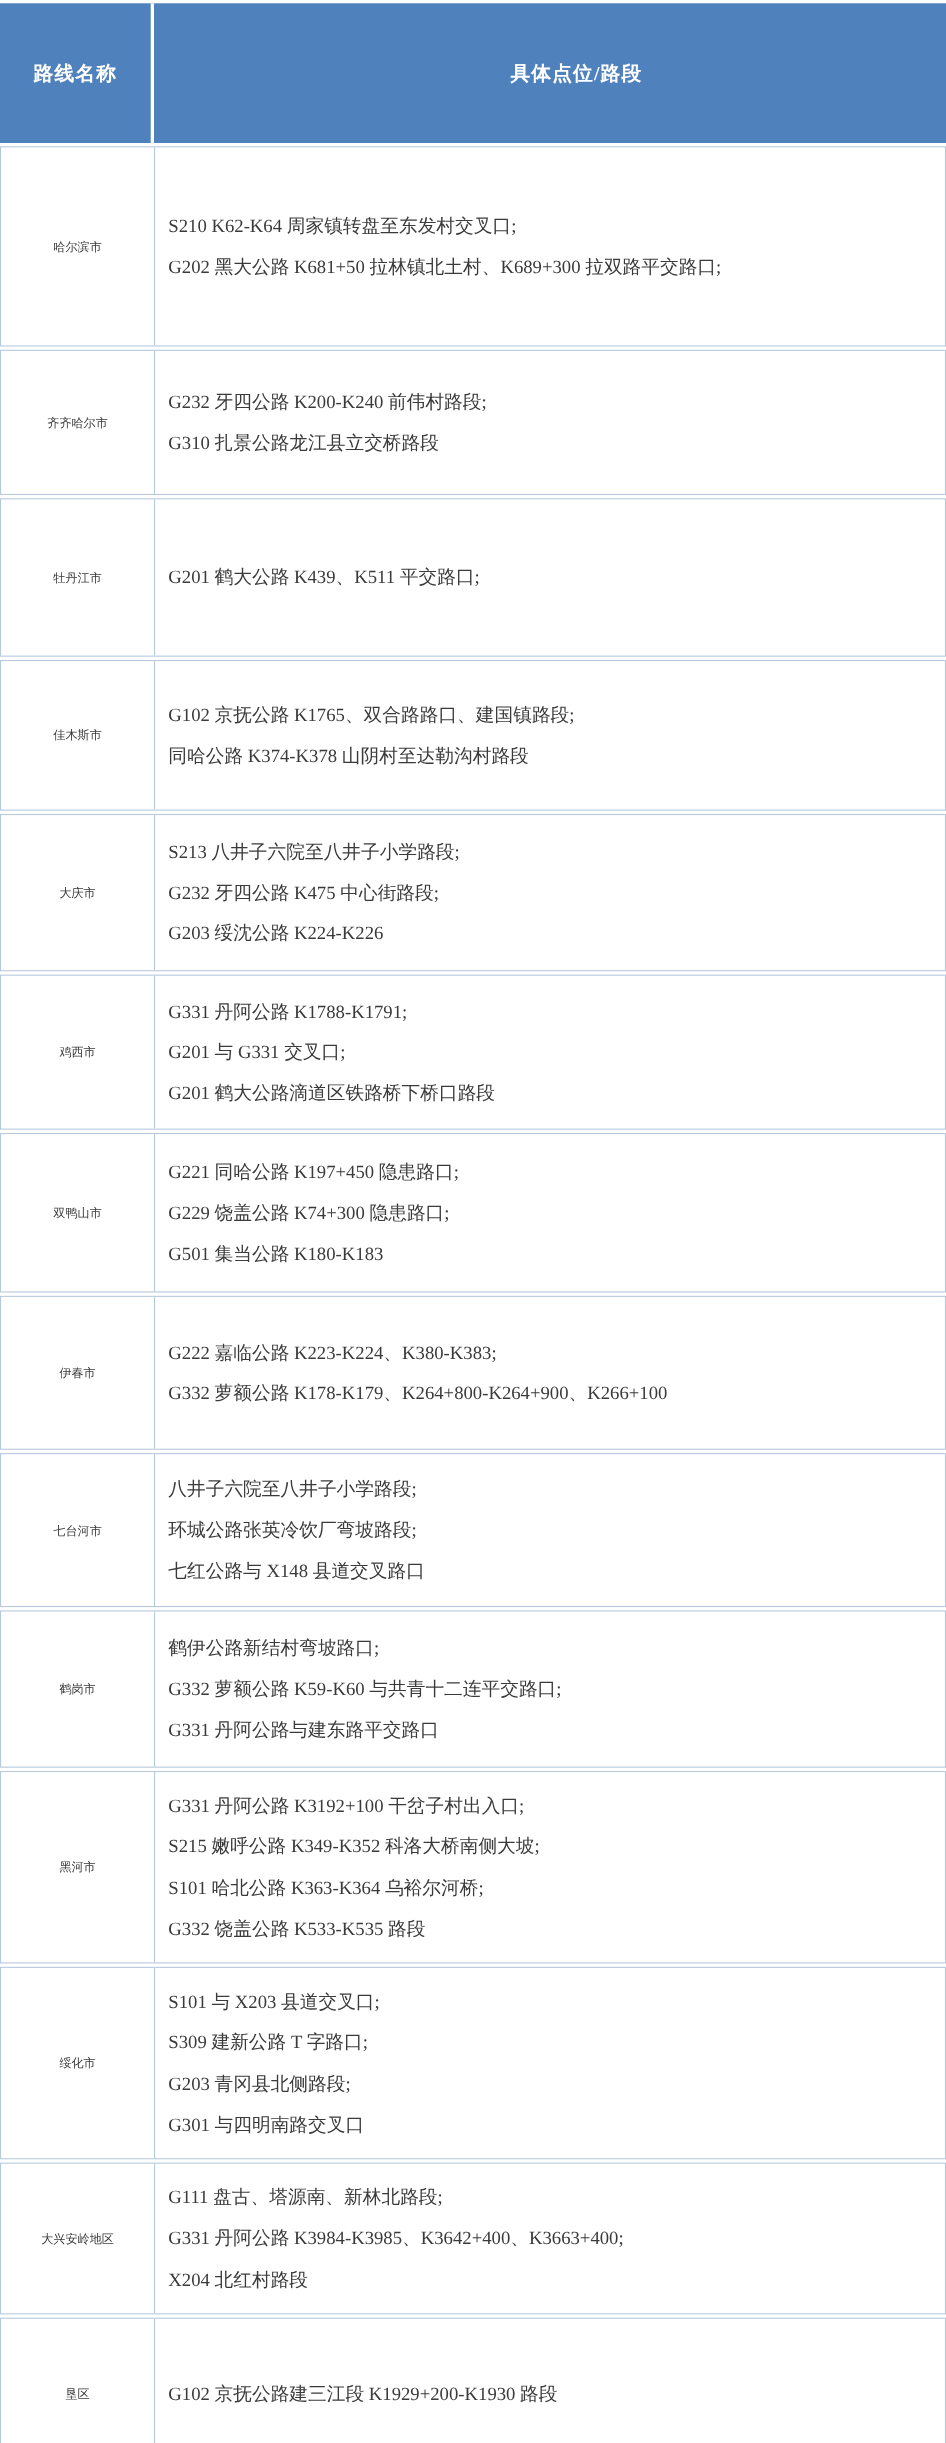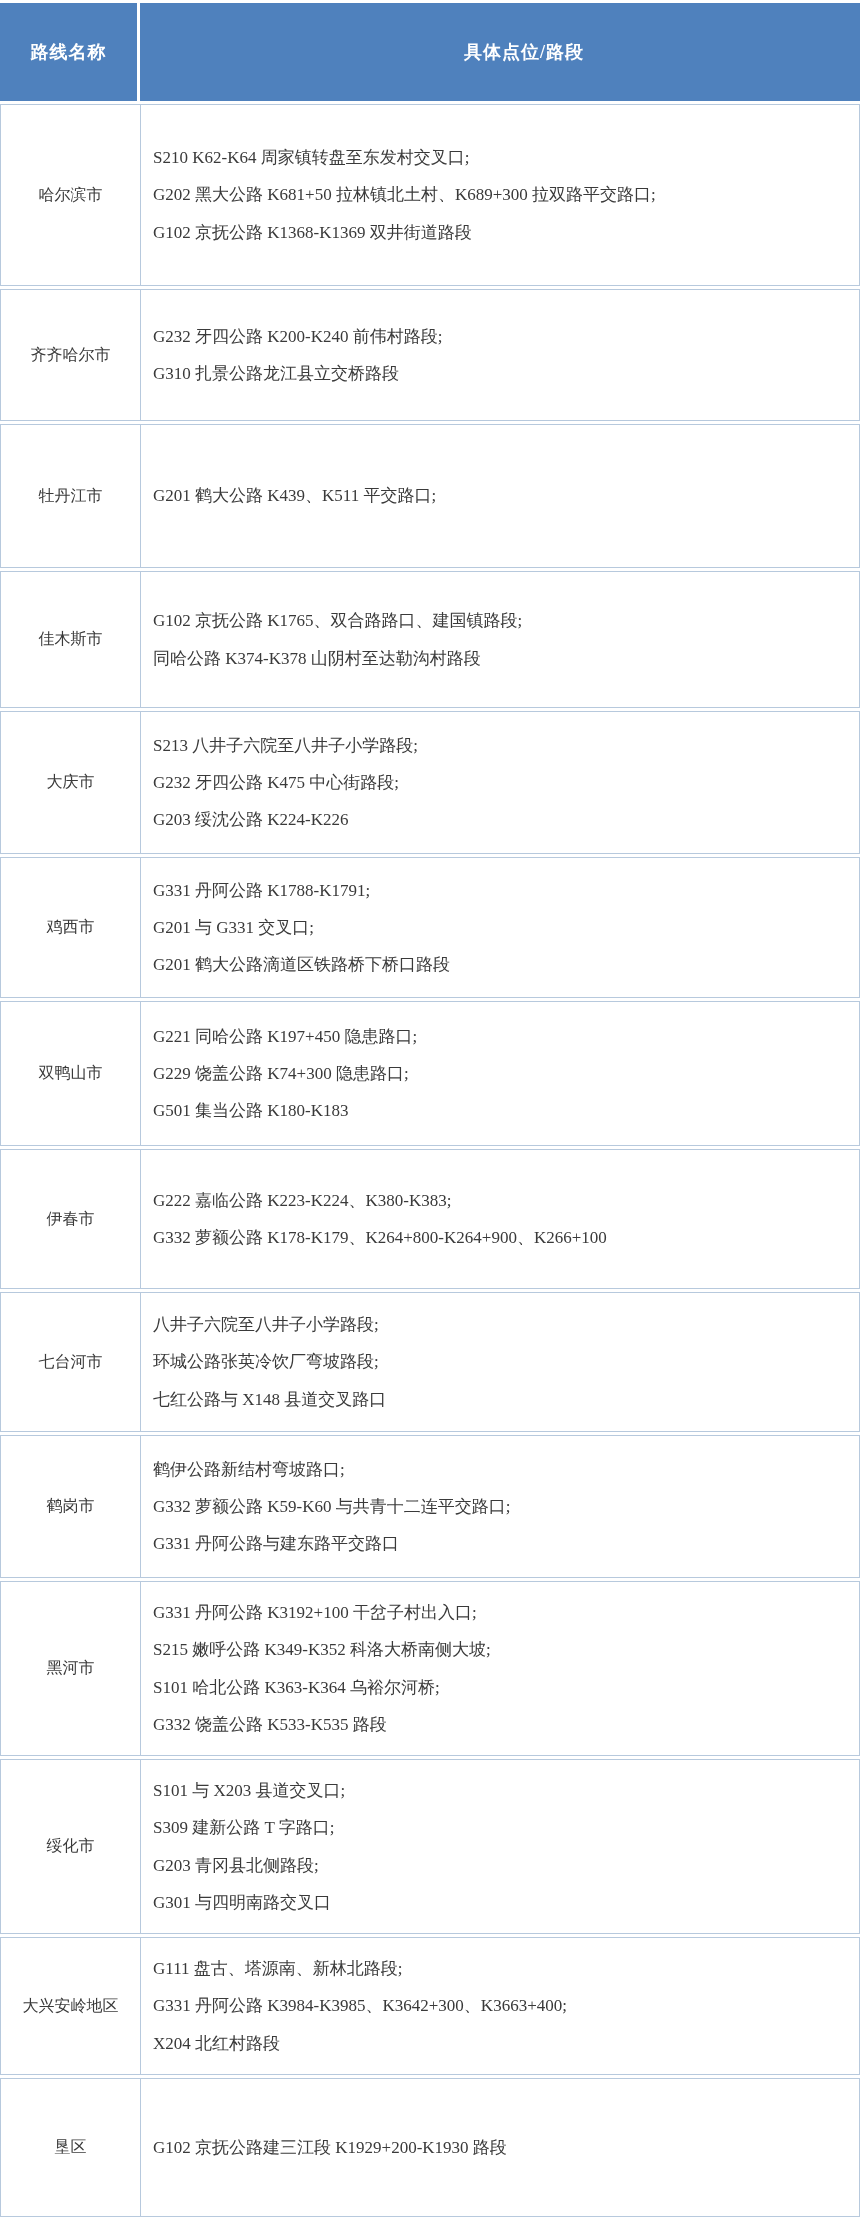--- a/index.html
+++ b/index.html
@@ -15,21 +15,21 @@
   }
   .page {
     width: 860px;
     padding-top: 3px;
     margin: 0 auto;
   }
   
   .header-row {
     display: flex;
     width: 100%;
-    height: 98px;
+    height: 127px;
     background: var(--header-bg);
     color: var(--header-text);
   }
   .header-cell {
     display: flex;
     align-items: center;
     justify-content: center;
     font-size: 18px;
     font-weight: bold;
     letter-spacing: 1px;
@@ -47,21 +47,21 @@
     border: 1px solid var(--border);
     background: #ffffff;
     color: var(--body-text);
   }
   .cell.city {
     flex: 0 0 140px;
     display: flex;
     align-items: center;
     justify-content: center;
     text-align: center;
-    font-size: 16px;
+    font-size: 11px;
     border-right: 1px solid var(--border);
     padding: 4px;
   }
   .cell.lines {
     flex: 1 1 auto;
     display: flex;
     flex-direction: column;
     justify-content: center;
     padding: 12px 13px 12px 12px;
     font-size: 17px;
@@ -79,21 +79,20 @@
   <div class="header-row">
     <div class="header-cell left">路线名称</div>
     <div class="header-cell right">具体点位/路段</div>
   </div>
   <div id="rows">
   <div class="row" style="min-height: 182px;">
     <div class="cell city">哈尔滨市</div>
     <div class="cell lines">
           <p>S210 K62-K64 周家镇转盘至东发村交叉口;</p>
           <p>G202 黑大公路 K681+50 拉林镇北土村、K689+300 拉双路平交路口;</p>
-          <p>G102 京抚公路 K1368-K1369 双井街道路段</p>
         </div>
   </div>
 
   <div class="row" style="min-height: 132px;">
     <div class="cell city">齐齐哈尔市</div>
     <div class="cell lines">
           <p>G232 牙四公路 K200-K240 前伟村路段;</p>
           <p>G310 扎景公路龙江县立交桥路段</p>
         </div>
   </div>
@@ -183,21 +182,21 @@
           <p>S309 建新公路 T 字路口;</p>
           <p>G203 青冈县北侧路段;</p>
           <p>G301 与四明南路交叉口</p>
         </div>
   </div>
 
   <div class="row" style="min-height: 138px;">
     <div class="cell city">大兴安岭地区</div>
     <div class="cell lines">
           <p>G111 盘古、塔源南、新林北路段;</p>
-          <p>G331 丹阿公路 K3984-K3985、K3642+300、K3663+400;</p>
+          <p>G331 丹阿公路 K3984-K3985、K3642+400、K3663+400;</p>
           <p>X204 北红村路段</p>
         </div>
   </div>
 
   <div class="row" style="min-height: 139px;">
     <div class="cell city">垦区</div>
     <div class="cell lines">
           <p>G102 京抚公路建三江段 K1929+200-K1930 路段</p>
         </div>
   </div>

